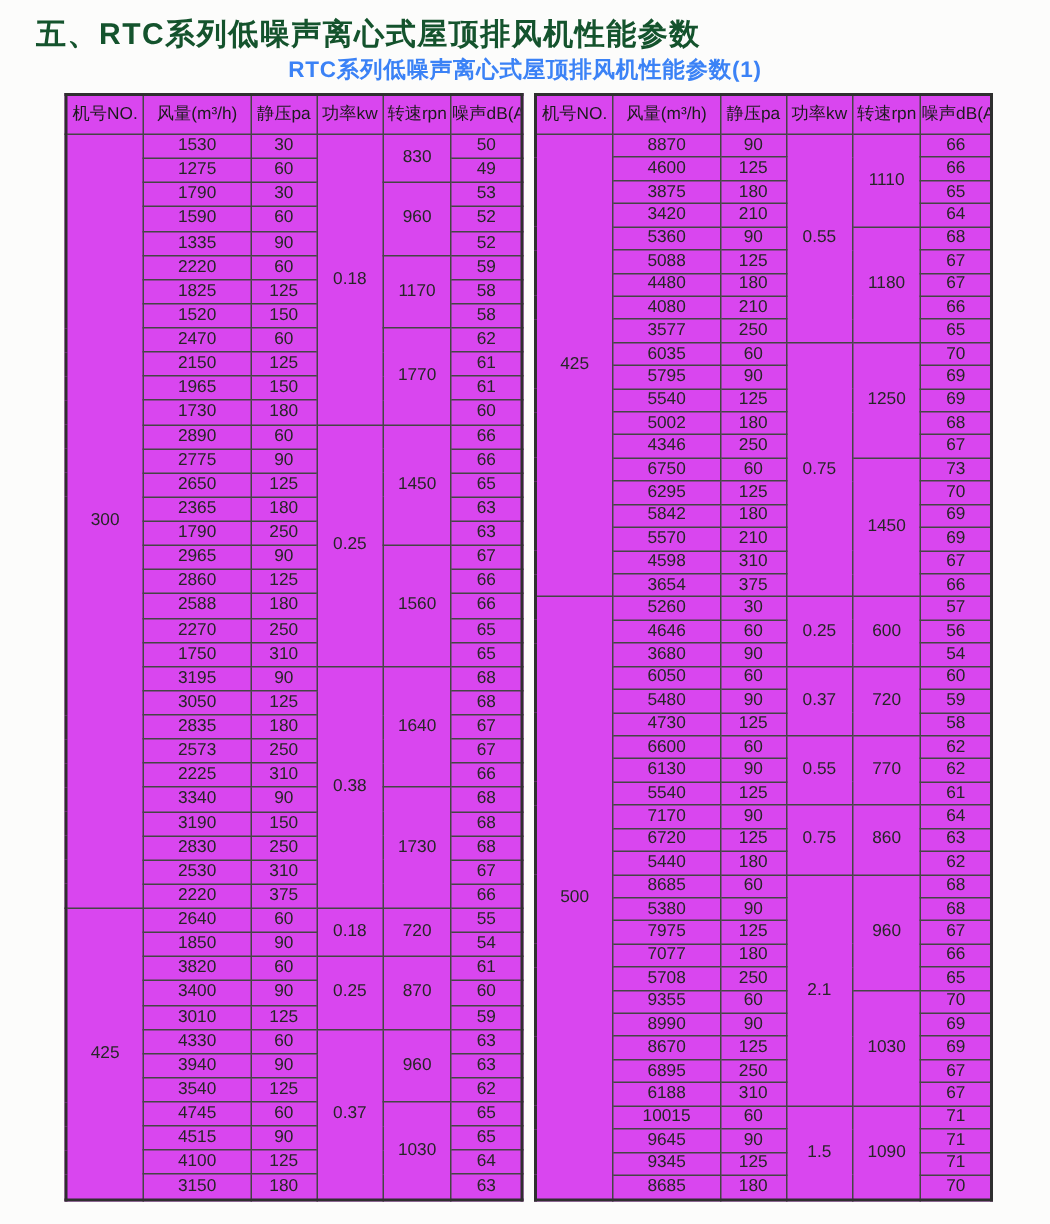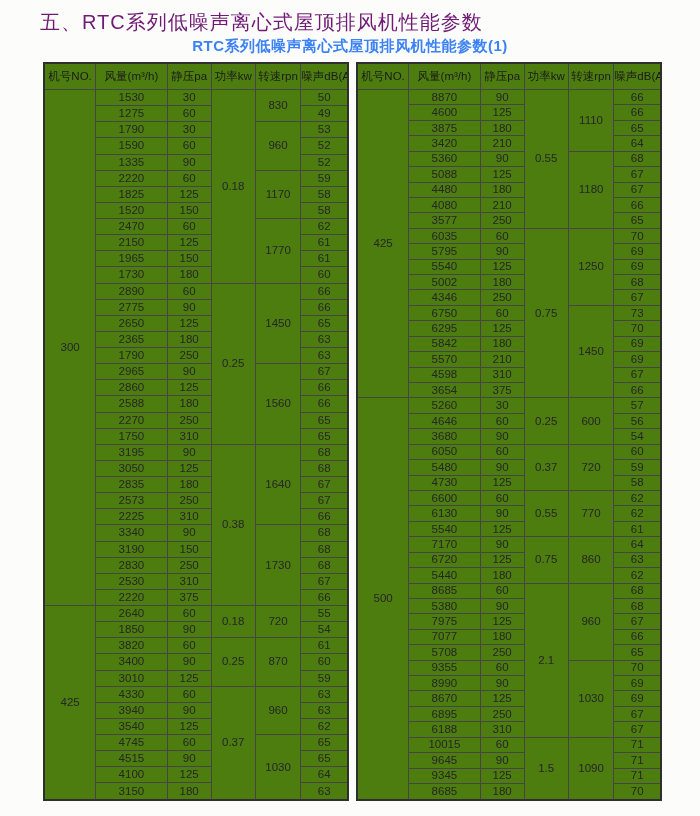--- a/index.html
+++ b/index.html
@@ -5,24 +5,24 @@
   html,body{margin:0;padding:0;}
   body{
     width:700px;height:816px;
     background:#fcfcfb;
     color:#1e1e1e;
     font-family:"Liberation Sans","DejaVu Sans",sans-serif;
     overflow:hidden;
   }
   .page-title{
     font-size:20px;
-    font-weight:normal;
-    margin:9px 0 1px 40px;
+    font-weight:bold;
+    margin:9px 0 1px 24px;
     letter-spacing:1px;
-    color:#701a75;
+    color:#14532d;
   }
   .table-subtitle{
     text-align:center;
     font-size:15px;
     font-weight:bold;
     margin:1px 0 6px 0;
     letter-spacing:0.5px;
     color:#3b82f6;
   }
   .tables-wrap{
@@ -30,21 +30,21 @@
     gap:7px;
     padding:0 38px 0 43px;
     align-items:flex-start;
   }
   table.perf{
     border-collapse:collapse;
     table-layout:fixed;
     width:306px;
     height:739px;
     border:2px solid #2f2f2f;
-    background:#4d7c0f;
+    background:#d946ef;
   }
   table.perf th, table.perf td{
     border:1px solid #454545;
     text-align:center;
     vertical-align:middle;
     padding:0;
     overflow:hidden;
     white-space:nowrap;
     font-size:11.5px;
     line-height:13px;

